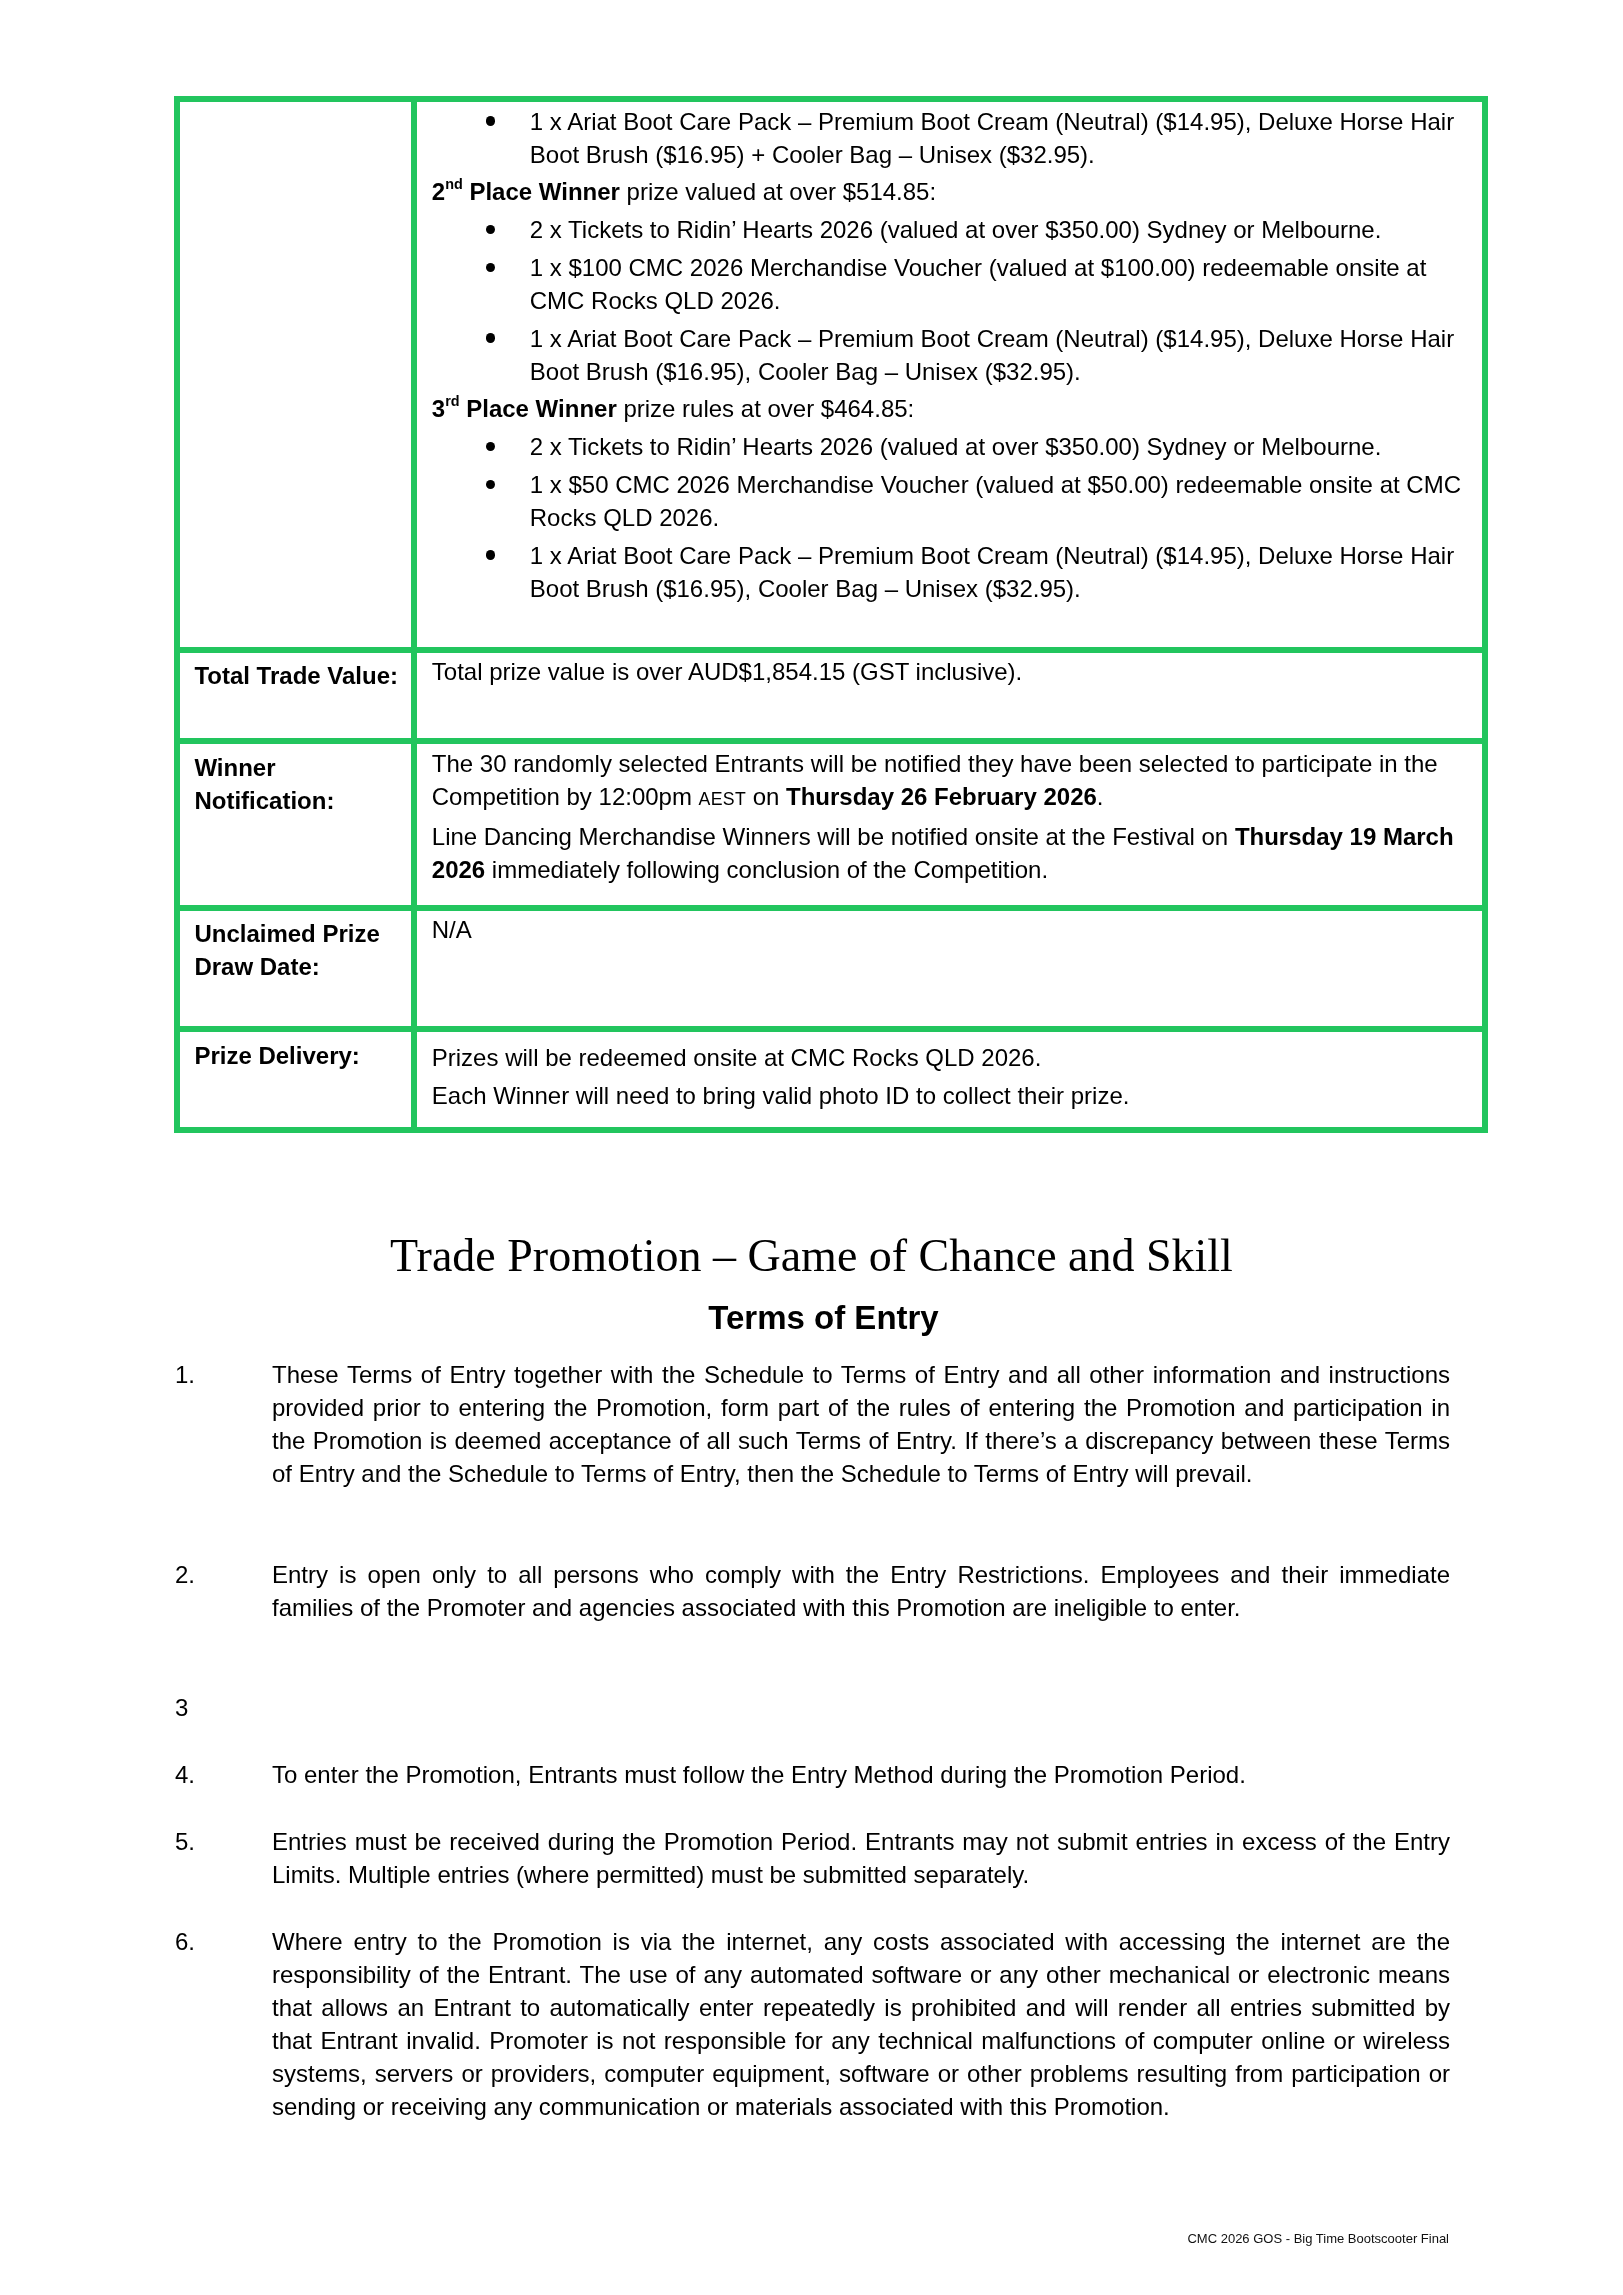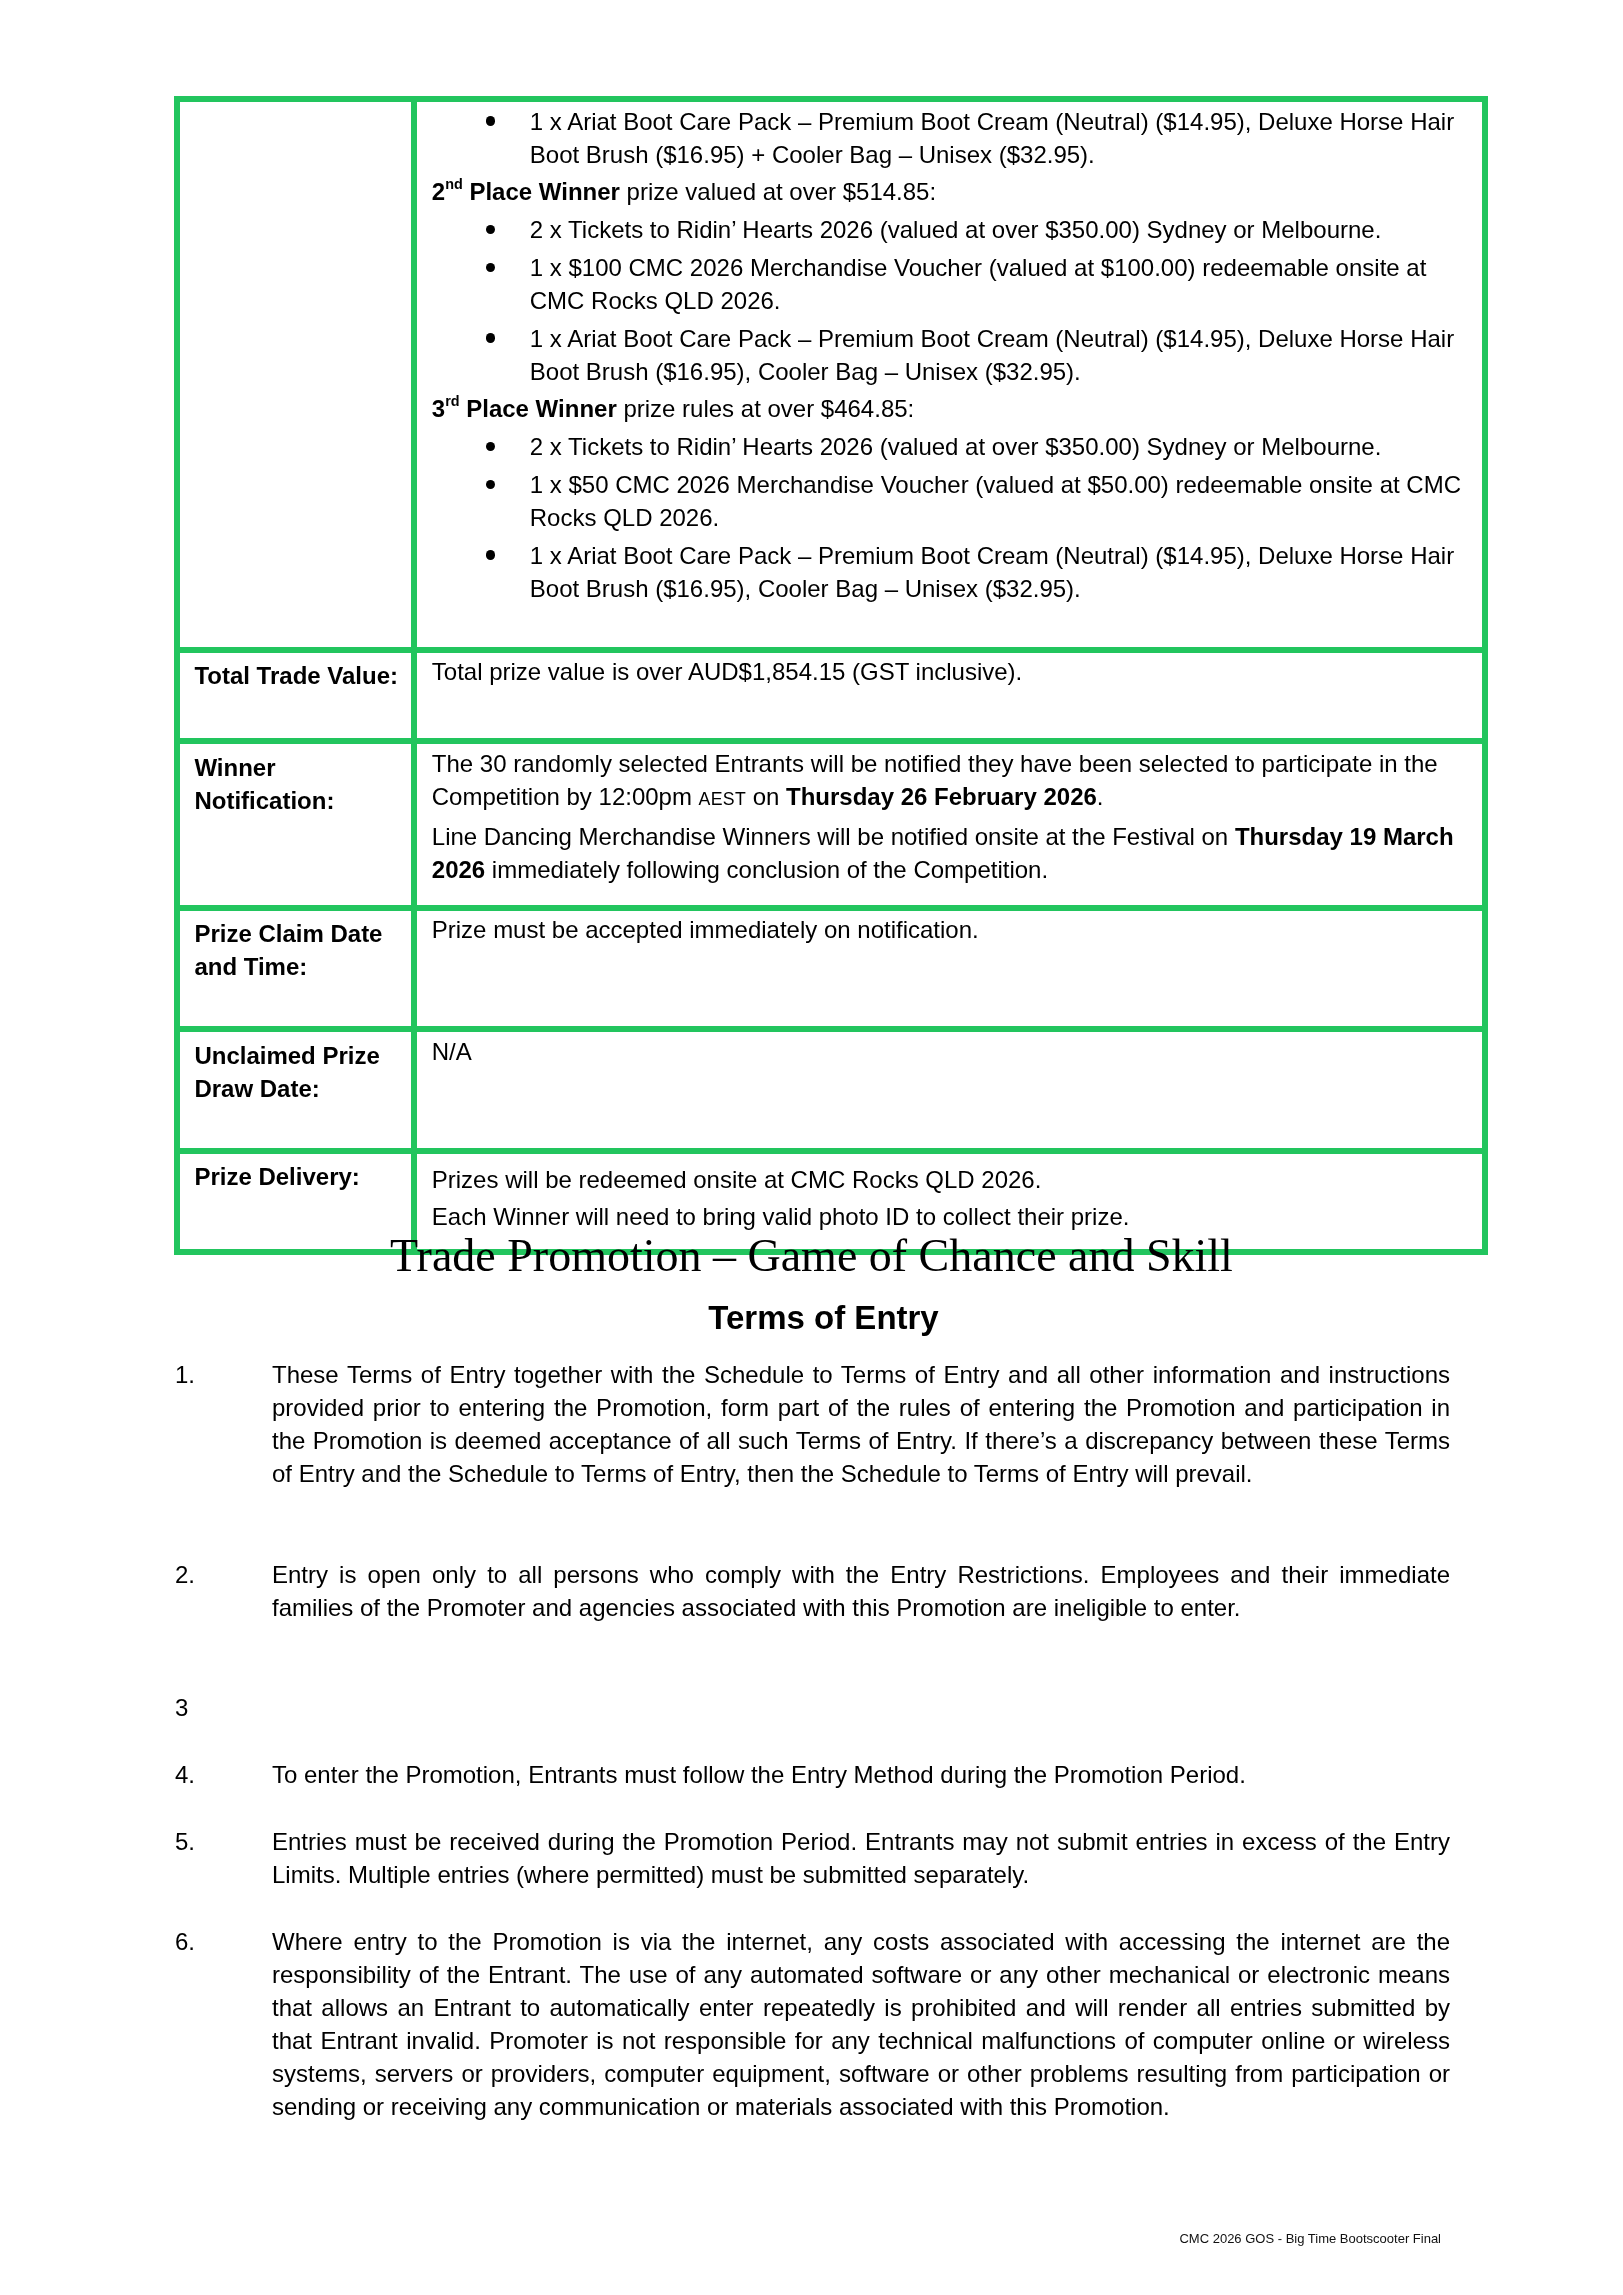--- a/index.html
+++ b/index.html
@@ -56,21 +56,21 @@
   .term { position: relative; padding-left: 97px; text-align: justify; margin: 0; }
   .term .num { position: absolute; left: 0; top: 0; }
   .t1 { position: absolute; top: 0; left: 0; width: 100%; }
   .t2 { position: absolute; top: 200px; left: 0; width: 100%; }
   .t3 { position: absolute; top: 333px; left: 0; width: 100%; }
   .t4 { position: absolute; top: 400px; left: 0; width: 100%; }
   .t5 { position: absolute; top: 467px; left: 0; width: 100%; }
   .t6 { position: absolute; top: 567px; left: 0; width: 100%; }
 
   .footer {
-    position: absolute; right: 182px; top: 2231px;
+    position: absolute; right: 174px; top: 2231px;
     font-size: 13px; line-height: 15.7px; color: #111;
   }
 </style>
 </head>
 <body>
 
 <div class="page">
 
   <table class="schedule">
     <tbody>
@@ -105,26 +105,20 @@
     </tr>
 
     <tr class="row-notify">
       <td class="label-cell">Winner Notification:</td>
       <td class="value-cell">
         <p class="para"><span>The 30 randomly selected Entrants will be notified they have been selected to participate in the Competition by 12:00pm </span><span class="smallcaps">AEST</span><span> on </span><b>Thursday 26 February 2026</b><span>.</span></p>
         <p class="para"><span>Line Dancing Merchandise Winners will be notified onsite at the Festival on </span><b>Thursday 19 March 2026</b><span> immediately following conclusion of the Competition.</span></p>
       </td>
     </tr>
 
-    <tr class="row-claim">
-      <td class="label-cell">Prize Claim Date and Time:</td>
-      <td class="value-cell">
-        <p class="para">Prize must be accepted immediately on notification.</p>
-      </td>
-    </tr>
 
     <tr class="row-unclaimed">
       <td class="label-cell">Unclaimed Prize Draw Date:</td>
       <td class="value-cell">
         <p class="para">N/A</p>
       </td>
     </tr>
 
     <tr class="row-delivery">
       <td class="label-cell">Prize Delivery:</td>

